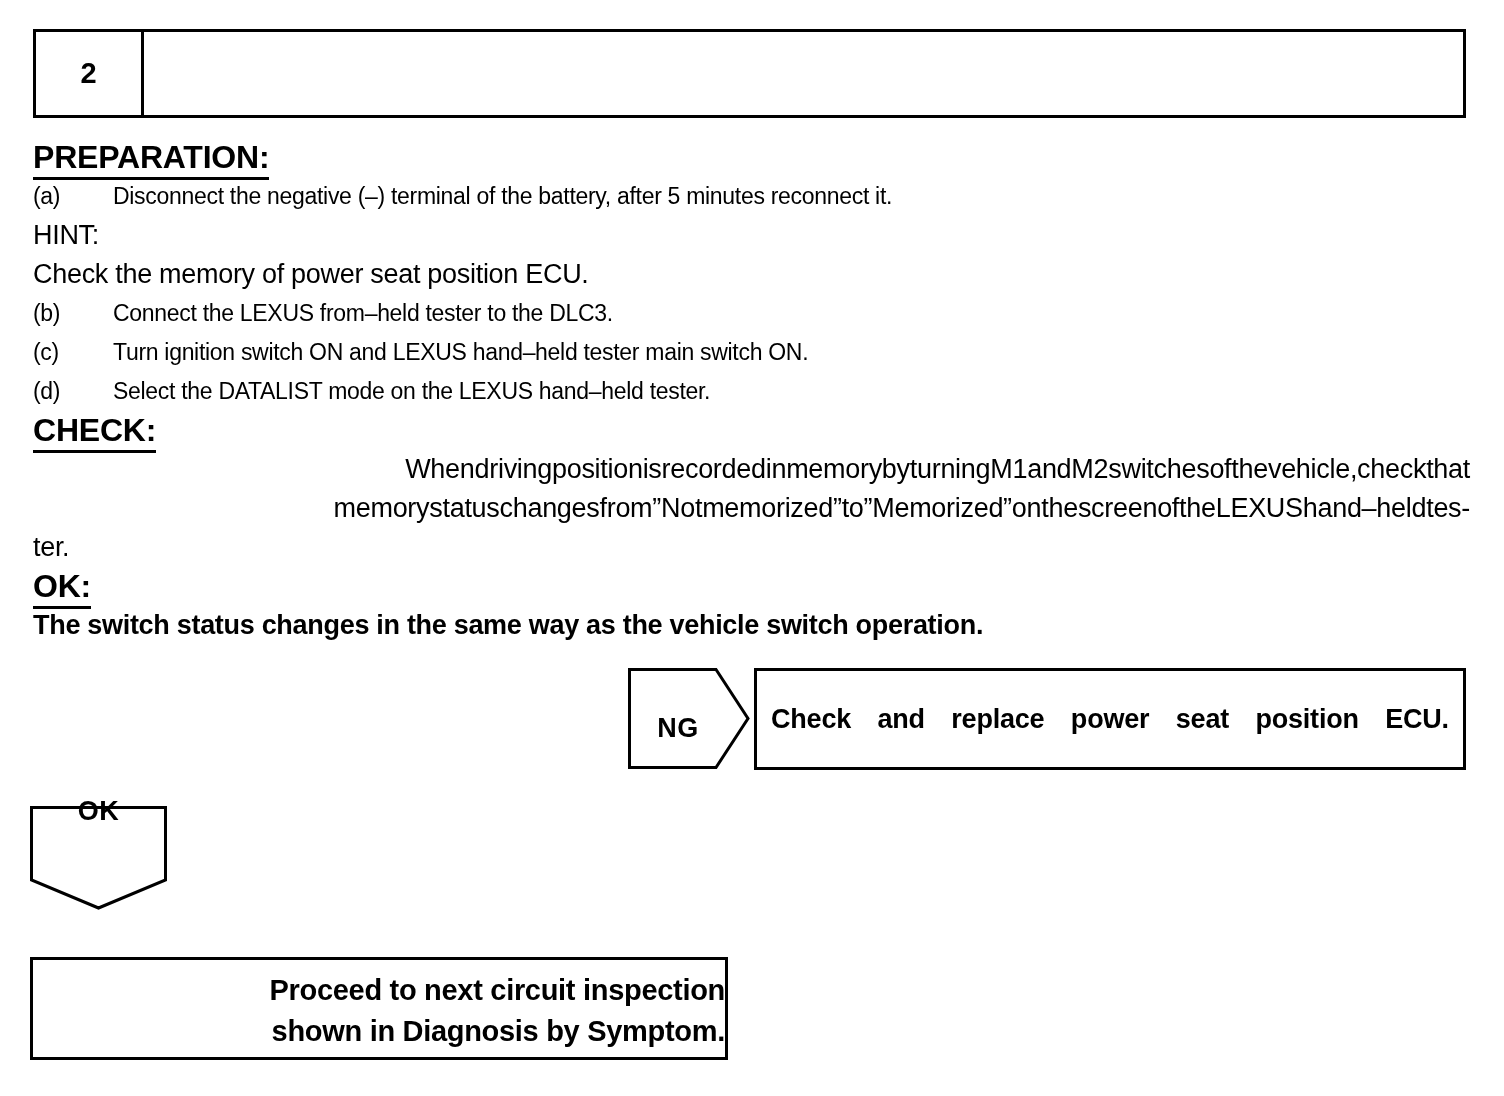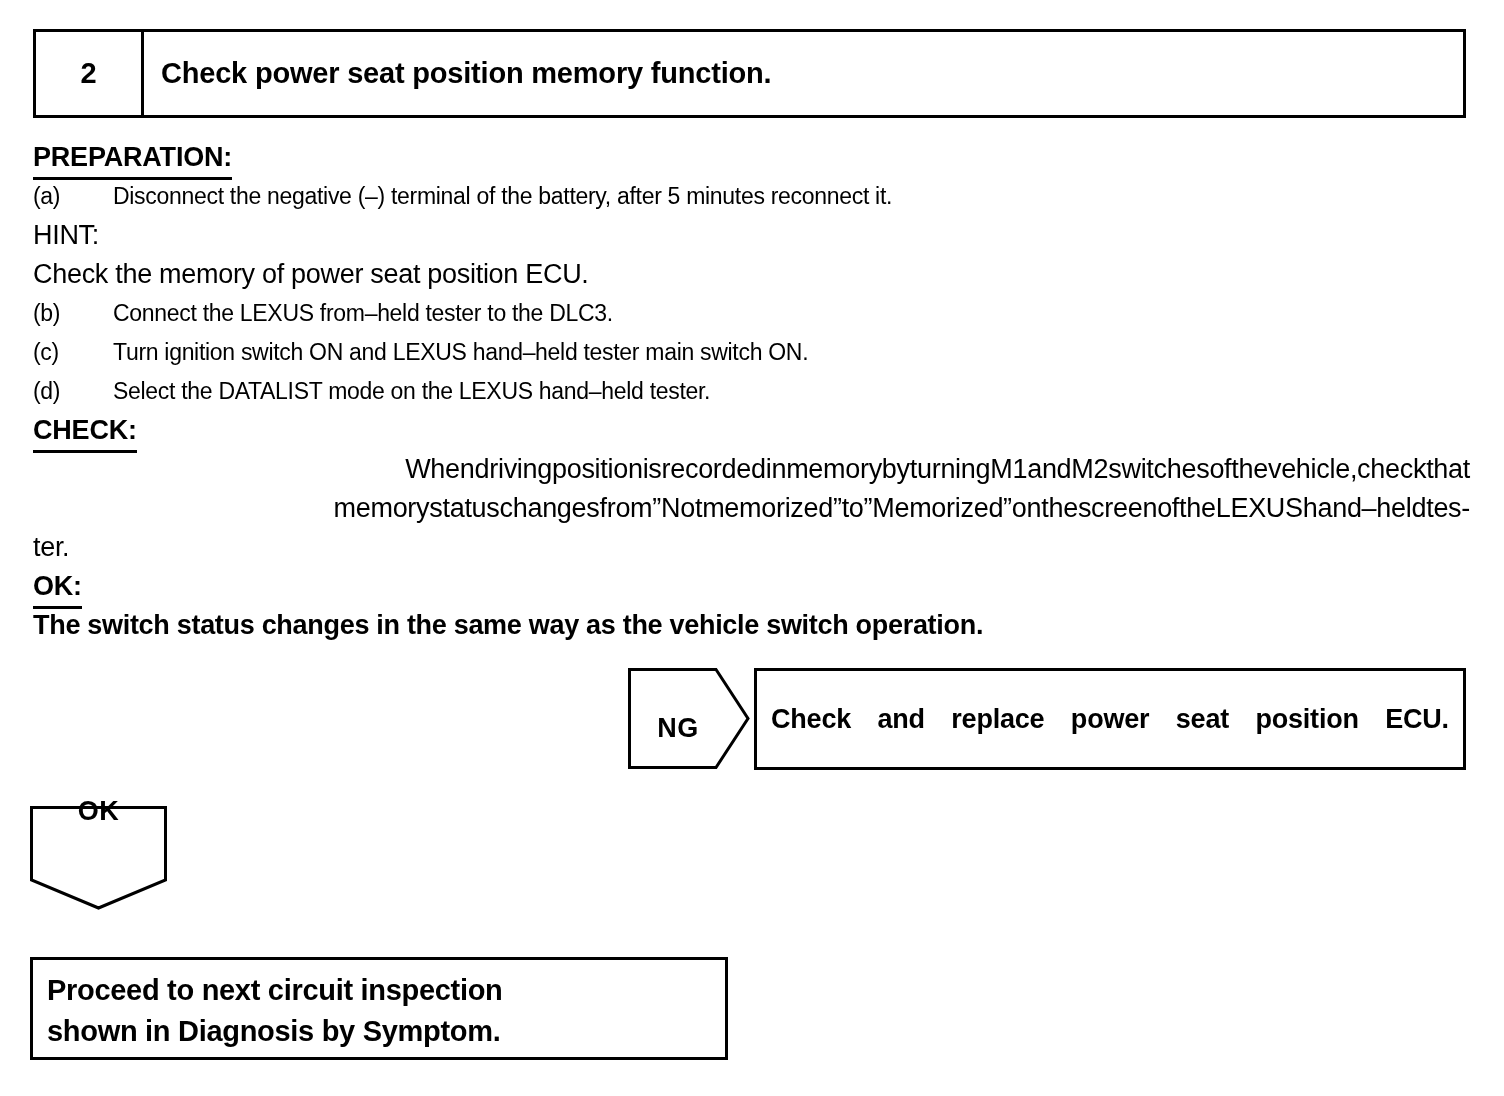--- a/index.html
+++ b/index.html
@@ -61,21 +61,21 @@
     top: 138px;
     width: 1437px;
   }
   .line {
     font-size: 27px;
     line-height: 39px;
     white-space: nowrap;
     letter-spacing: -0.3px;
   }
   .heading {
-    font-size: 27px;
+    font-size: 32px;
     line-height: 39px;
     font-weight: bold;
     letter-spacing: -0.2px;
     display: inline-block;
     border-bottom: 3px solid #000;
     padding-bottom: 0px;
     margin-bottom: 0px;
   }
   .heading-row {
     height: 39px;
@@ -185,38 +185,36 @@
   
   .final-box {
     position: absolute;
     left: 30px;
     top: 957px;
     width: 698px;
     height: 103px;
     border: 3px solid #000;
     box-sizing: border-box;
     padding: 10px 0 0 14px;
+    text-align: right;
   }
   .final-line {
     font-size: 29px;
     line-height: 41px;
     font-weight: bold;
     white-space: nowrap;
     letter-spacing: -0.3px;
   }
 </style>
 </head>
 <body>
 
 <div class="step-header">
   <div class="step-number-cell">
     <span class="step-number">2</span>
-  </div>
-  <div class="step-title-cell">
-    <span class="step-title">Check power seat position memory function.</span>
   </div>
 </div>
 
 <div class="body-block">
 
   <div class="heading-row">
     <span class="heading">PREPARATION:</span>
   </div>
 
   <div class="item-row">

